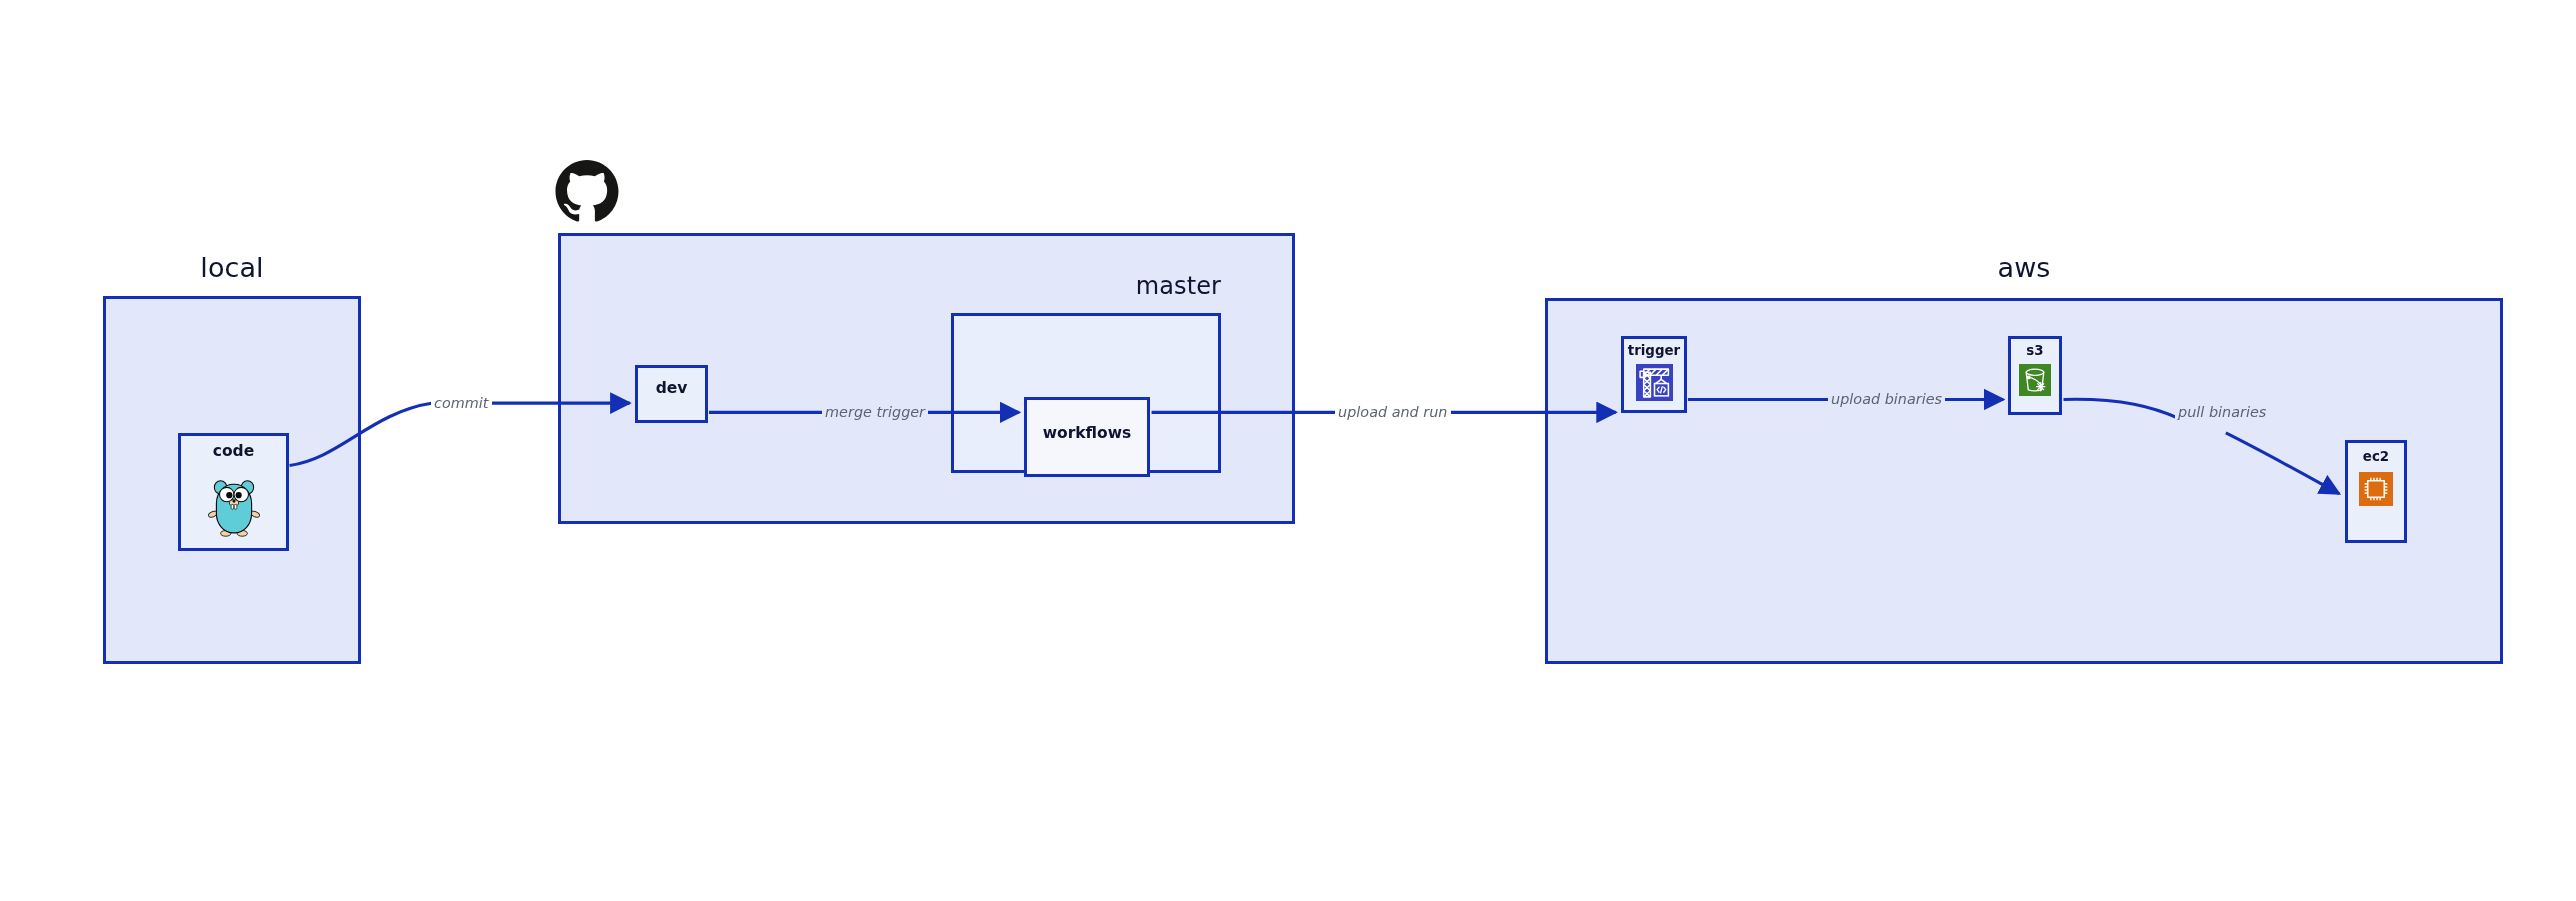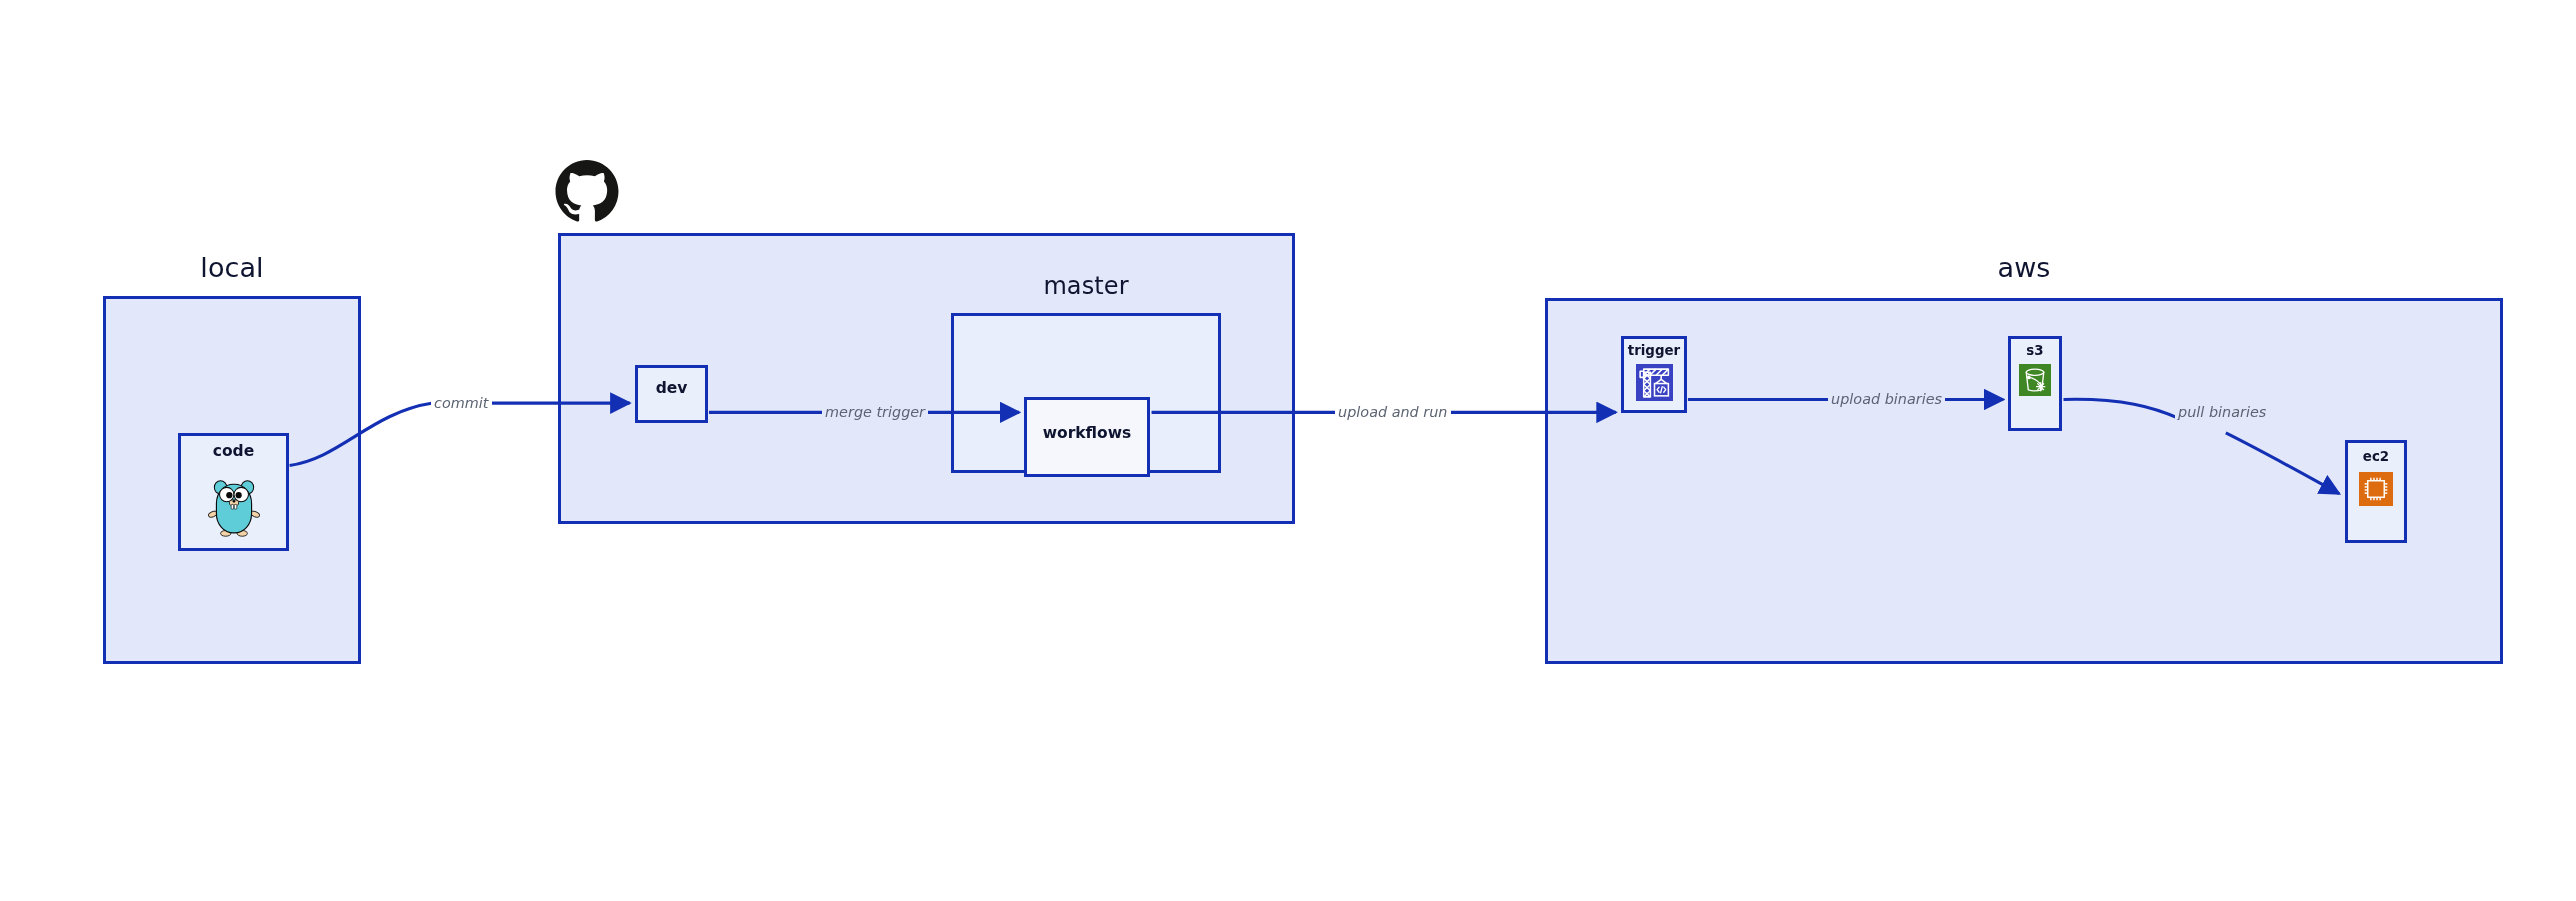--- a/index.html
+++ b/index.html
@@ -157,21 +157,21 @@
         0-.19-.01-.82-.01-1.49-2.01.37-2.53-.49-2.69-.94-.09-.23-.48-.94-.82-1.13-.28-.15-.68-.52-.01-.53.63-.01
         1.08.58 1.23.82.72 1.21 1.87.87 2.33.66.07-.52.28-.87.51-1.07-1.78-.2-3.64-.89-3.64-3.95
         0-.87.31-1.59.82-2.15-.08-.2-.36-1.02.08-2.12 0 0 .67-.21 2.2.82.64-.18 1.32-.27 2-.27.68 0 1.36.09
         2 .27 1.53-1.04 2.2-.82 2.2-.82.44 1.1.16 1.92.08 2.12.51.56.82 1.27.82 2.15 0 3.07-1.87 3.75-3.65
         3.95.29.25.54.73.54 1.48 0 1.07-.01 1.93-.01 2.2 0 .21.15.46.55.38A8.012 8.012 0 0 0 16 8c0-4.42-3.58-8-8-8z"></path>
     </svg>
   </div>
 
   <div class="group" id="group-github" style="left:558px; top:233px; width:737px; height:291px;"></div>
 
-  <div class="group-label" style="left:951px; top:272px; width:270px; text-align:center; font-size:24px;">master</div>
+  <div class="group-label" style="left:951px; top:272px; width:270px; text-align:right; font-size:24px;">master</div>
   <div class="group nested" id="group-master" style="left:951px; top:313px; width:270px; height:160px;"></div>
 
   <div class="node" id="node-dev" style="left:635px; top:365px; width:73px; height:58px;">
     <div class="node-label" style="margin-top:12.4px;">dev</div>
   </div>
 
   <div class="node white" id="node-workflows" style="left:1024px; top:397px; width:126px; height:80px;">
     <div class="node-label" style="margin-top:25px;">workflows</div>
   </div>
 
@@ -207,21 +207,21 @@
           <line x1="49" y1="30" x2="38" y2="38"></line>
           <line x1="49" y1="30" x2="60" y2="38"></line>
         </g>
 
         <rect x="36" y="38" width="27" height="24" fill="none" stroke="#ffffff" stroke-width="3"></rect>
         <path d="M45 45 L41 50 L45 55 M54 45 L58 50 L54 55 M51 44 L48 56" fill="none" stroke="#ffffff" stroke-width="2.6" stroke-linecap="round" stroke-linejoin="round"></path>
       </svg>
     </div>
   </div>
 
-  <div class="node" id="node-s3" style="left:2008px; top:336px; width:54px; height:95px;">
+  <div class="node" id="node-s3" style="left:2008px; top:336px; width:54px; height:79px;">
     <div class="node-label" style="margin-top:5.2px; font-size:13.4px;">s3</div>
     <div class="node-icon" style="margin-top:5.2px;">
       <svg width="32" height="32" viewBox="0 0 62 62">
         <rect x="0" y="0" width="62" height="62" fill="#3f8624"></rect>
         <g fill="none" stroke="#ffffff" stroke-width="2.6" stroke-linecap="round" stroke-linejoin="round">
 
           <path d="M14 16 L18 50 Q31 54 44 50 L48 16"></path>
           <ellipse cx="31" cy="16" rx="17" ry="6"></ellipse>
 
           <path d="M19 26 Q34 28 44 42"></path>

